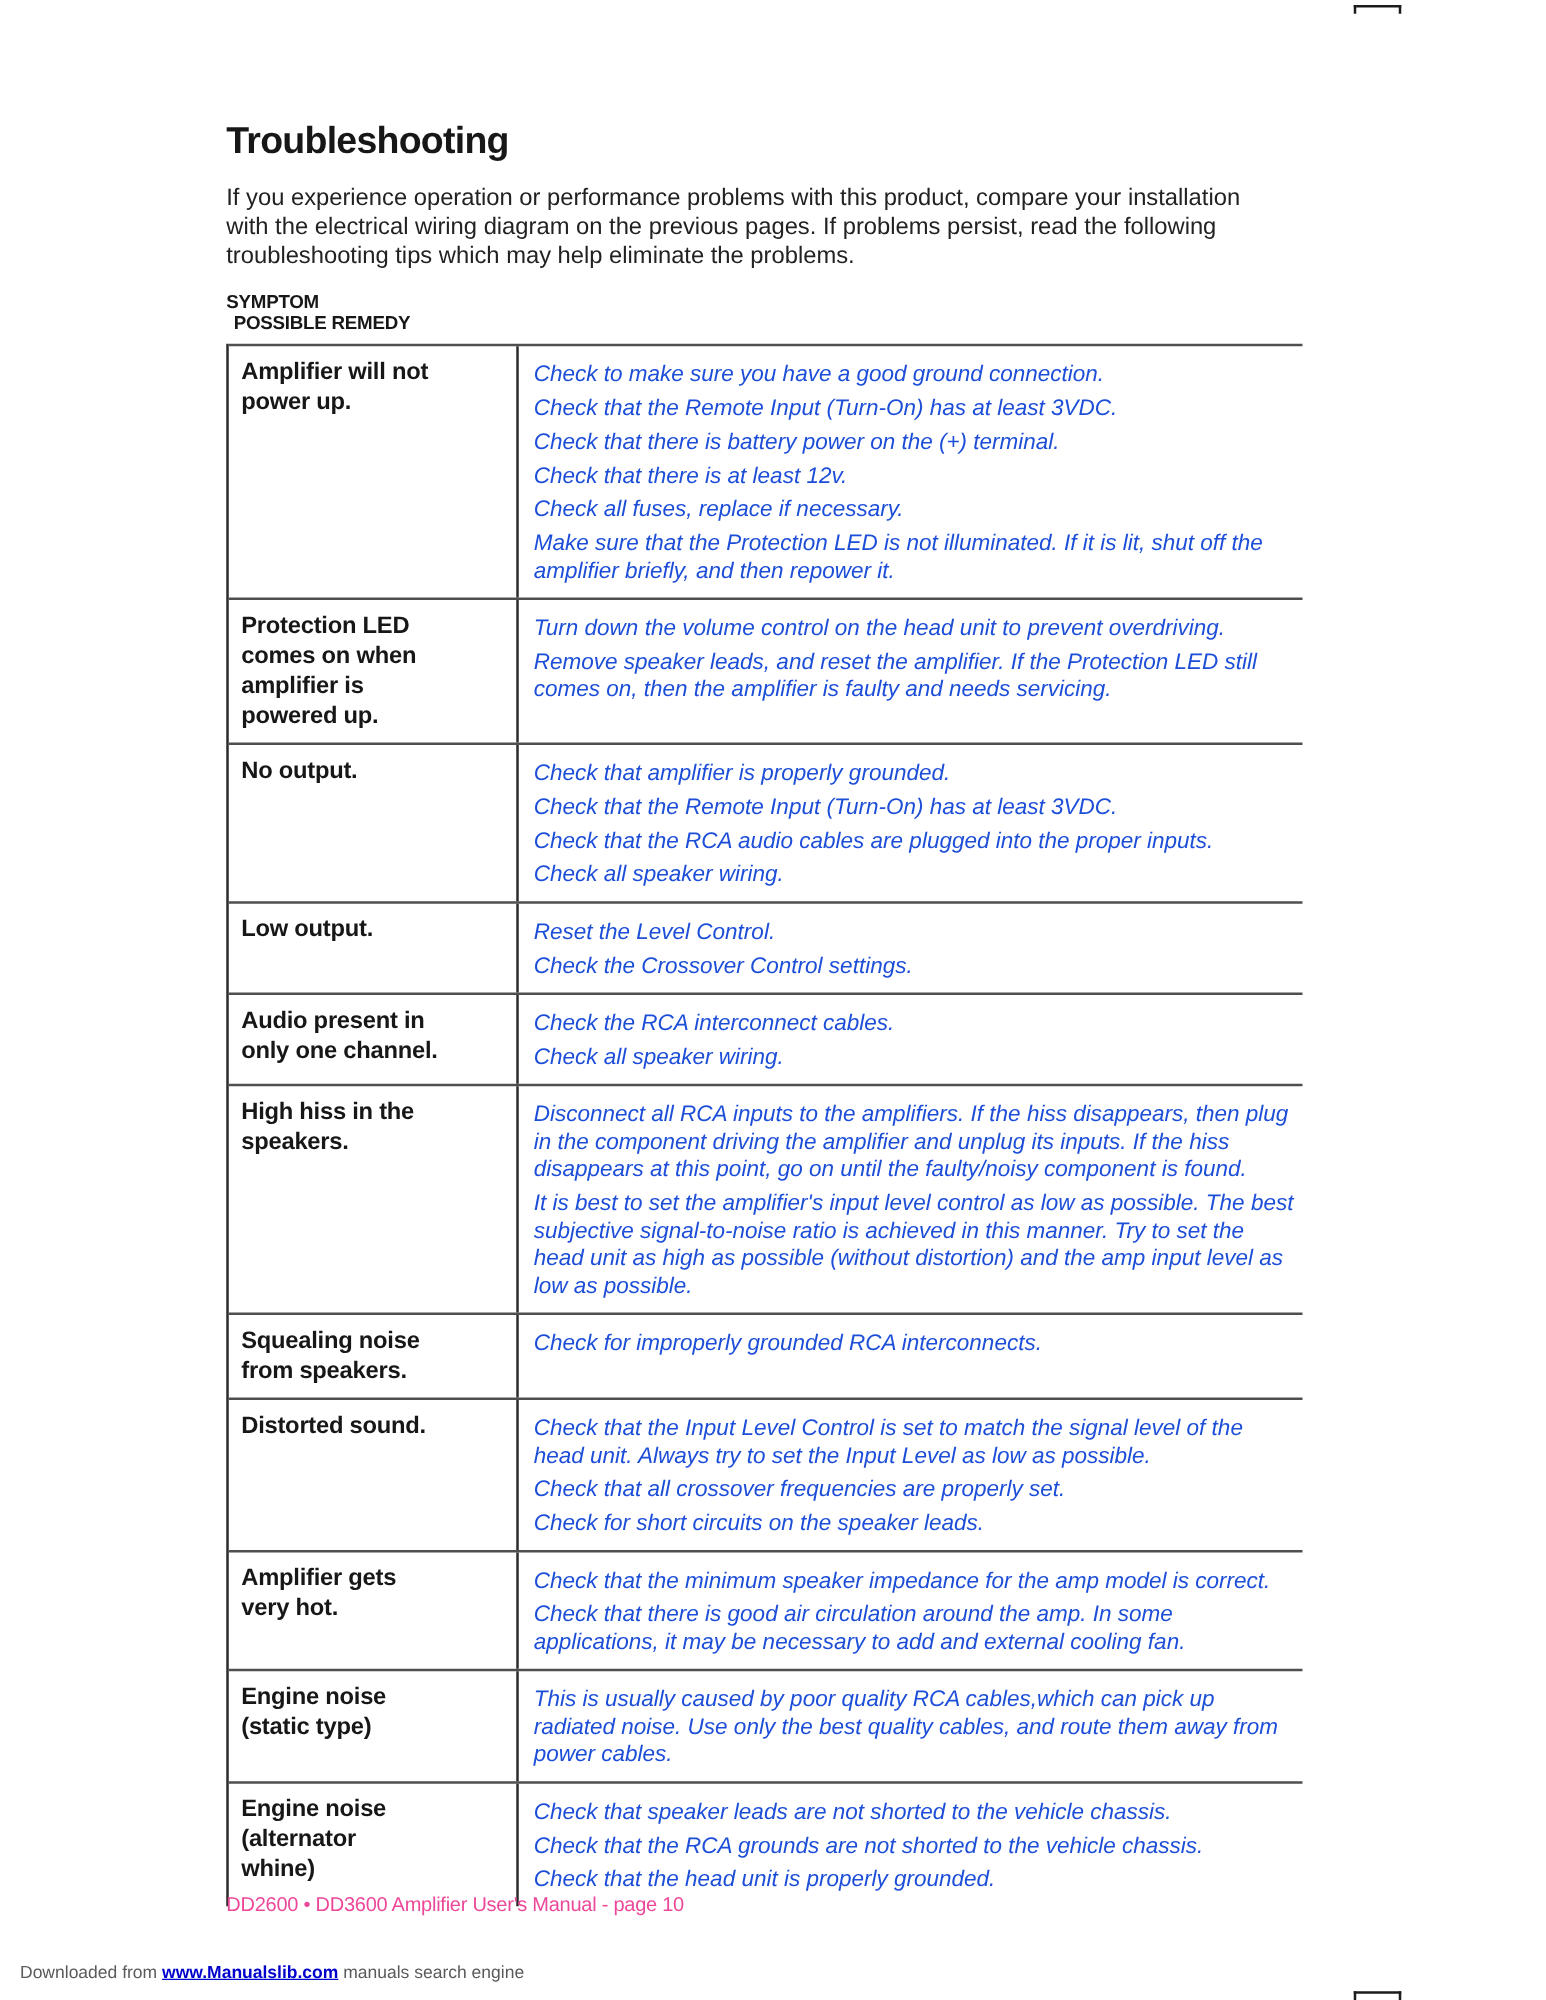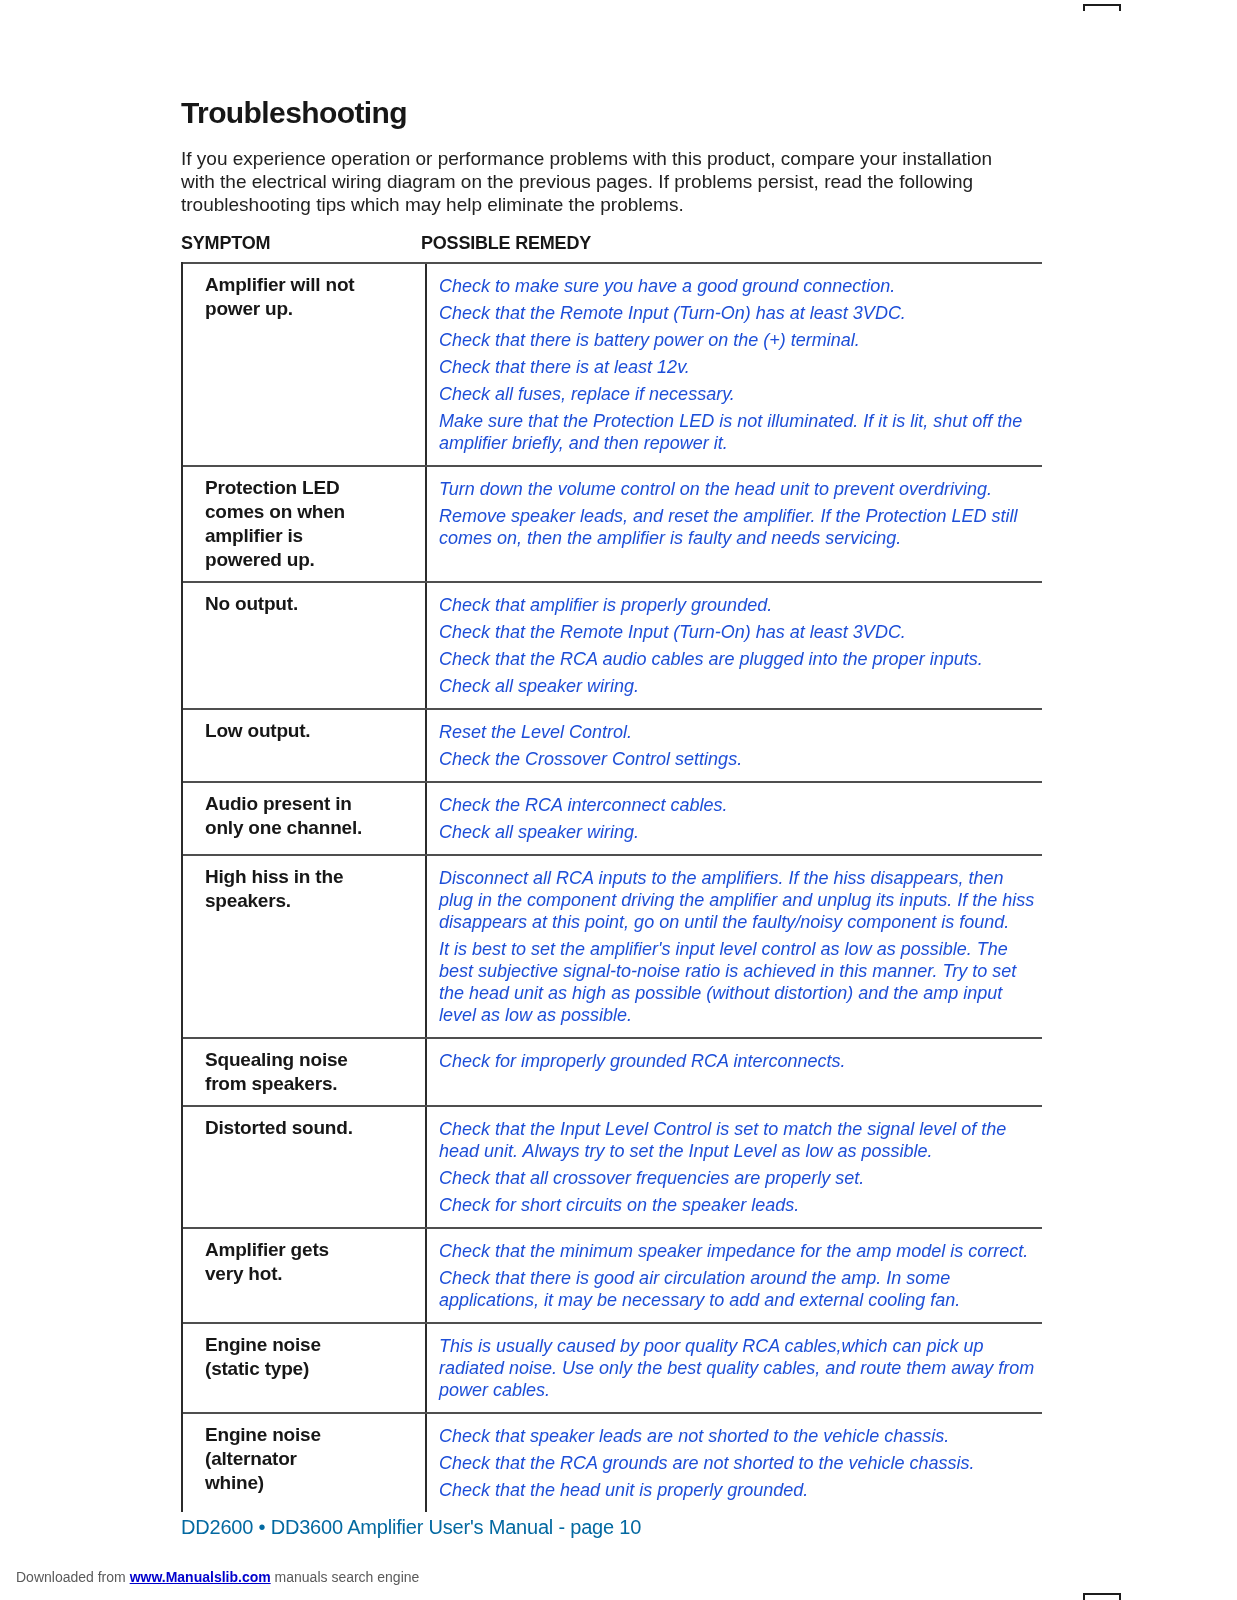--- a/index.html
+++ b/index.html
@@ -26,35 +26,35 @@
     line-height: 23px;
     width: 845px;
     color: #222;
   }
 
   .thead {
     display: flex;
     margin-top: 17px;
     margin-bottom: 8px;
     font-weight: bold;
-    font-size: 18px;
+    font-size: 15px;
     letter-spacing: -0.2px;
     color: #171717;
+    flex-direction: column;
   }
   .thead .h-symptom { width: 234px; }
   .thead .h-remedy { padding-left: 6px; }
 
   .ttable {
     border-left: 2px solid #2b2b2b;
     width: 859px;
   }
   .trow {
     display: flex;
     border-top: 2px solid #4f4f4f;
-    padding-left: 12px;
   }
   .tcell-symptom {
     width: 220px;
     flex: 0 0 220px;
     border-right: 2px solid #2b2b2b;
     padding: 9px 0 9px 10px;
     font-weight: bold;
     font-size: 19px;
     line-height: 24px;
     letter-spacing: -0.2px;
@@ -69,22 +69,22 @@
     margin: 5px 0;
     font-style: italic;
     font-size: 18px;
     line-height: 22px;
     color: #1d4ed8;
   }
 
   .doc-footer {
     position: absolute;
     left: 181px; top: 1516px;
-    font-size: 20px;
-    color: #0369a1;
+    font-size: 16px;
+    color: #ec4899;
     letter-spacing: -0.2px;
   }
 
   .watermark {
     position: absolute;
     left: 16px; top: 1569px;
     font-family: Liberation Sans, sans-serif;
     font-size: 14px;
     color: #5a5a5a;
   }

